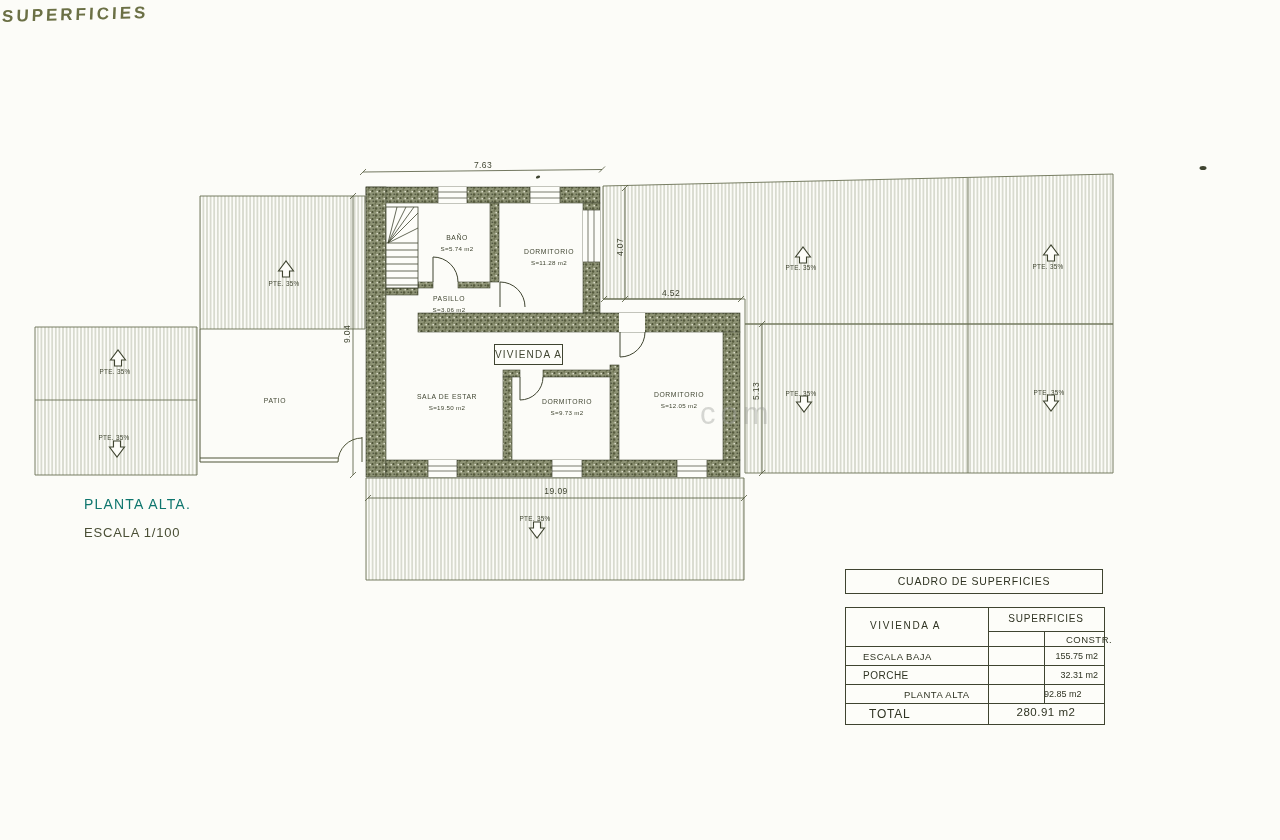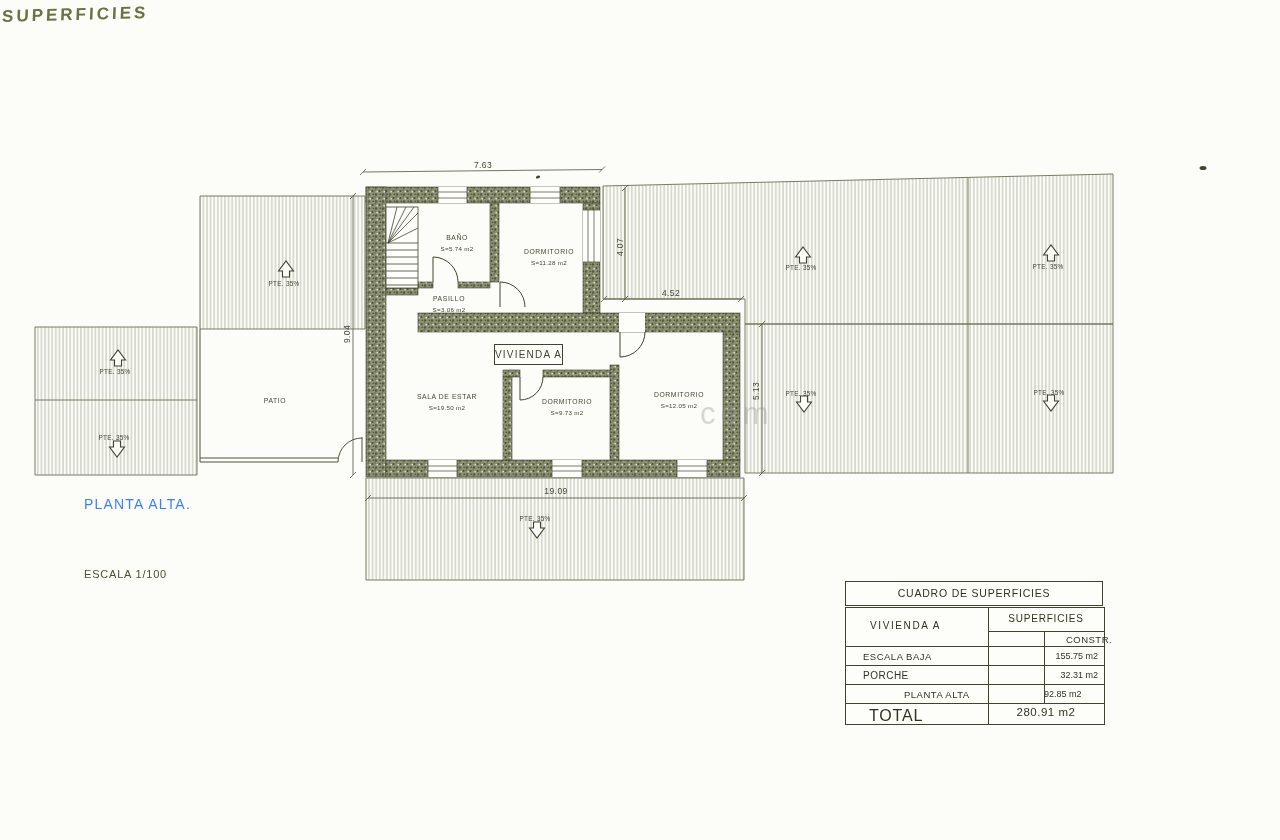--- a/index.html
+++ b/index.html
@@ -30,31 +30,31 @@
     transform:translate(-50%,-50%);
     font-size:8.5px;letter-spacing:.4px;white-space:nowrap;
   }
   .dim-label.vert{transform:translate(-50%,-50%) rotate(-90deg);}
   .vivienda-box{
     left:494px;top:344px;width:67px;height:19px;
     border:1.4px solid #3f4430;background:#fdfdf9;
     text-align:center;line-height:19px;font-size:10px;
     letter-spacing:1.2px;font-weight:500;white-space:nowrap;
   }
-  .plan-title{left:84px;top:496px;font-size:14px;letter-spacing:1.2px;color:#3b82f6;}
-  .plan-scale{left:84px;top:525px;font-size:11px;letter-spacing:.8px;color:#4a4f35;margin-top:43px;}
+  .plan-title{left:84px;top:496px;font-size:14px;letter-spacing:1.2px;color:#0f766e;}
+  .plan-scale{left:84px;top:525px;font-size:13px;letter-spacing:.8px;color:#4a4f35;}
   .watermark{
     left:700px;top:396px;font-size:31px;letter-spacing:5px;
     color:rgba(150,152,148,.38);font-weight:normal;
   }
   
   .tbl-title{
     left:845px;top:569px;width:256px;height:23px;
     border:1.1px solid #3f4430;text-align:center;line-height:23px;
-    font-size:10.5px;letter-spacing:.8px;color:#2f3322;background:#fdfdf9;margin-top:12px;
+    font-size:10.5px;letter-spacing:.8px;color:#2f3322;background:#fdfdf9;
   }
   .tbl{
     left:845px;top:607px;width:258px;height:116px;
     border:1.1px solid #3f4430;background:#fdfdf9;color:#2f3322;
   }
   .tbl .cell{position:absolute;white-space:nowrap;}
   .v1{left:142px;top:0;width:0;height:116px;border-left:1.1px solid #3f4430;}
   .v2{left:198px;top:23px;width:0;height:72px;border-left:1.1px solid #3f4430;}
   .h1{left:142px;top:23px;width:116px;height:0;border-top:1.1px solid #3f4430;}
   .h2{left:0;top:38px;width:258px;height:0;border-top:1.1px solid #3f4430;}
@@ -63,21 +63,21 @@
   .h5{left:0;top:95px;width:258px;height:0;border-top:1.1px solid #3f4430;}
   .c-unit{left:24px;top:12px;font-size:10px;letter-spacing:1.6px;}
   .c-sup{left:142px;top:5px;width:116px;text-align:center;font-size:10px;letter-spacing:.8px;}
   .c-constr{left:198px;top:26px;width:60px;text-align:center;font-size:9.5px;letter-spacing:.5px;margin-left:15px;}
   .c-r1{left:17px;top:43px;font-size:9.5px;letter-spacing:.5px;}
   .c-r2{left:17px;top:62px;font-size:10px;letter-spacing:.5px;}
   .c-r3{left:17px;top:81px;font-size:9.5px;letter-spacing:.5px;padding-left:41px;}
   .c-v1{left:198px;top:43px;width:54px;text-align:right;font-size:9px;}
   .c-v2{left:198px;top:62px;width:54px;text-align:right;font-size:9px;}
   .c-v3{left:198px;top:81px;width:54px;text-align:left;font-size:9px;}
-  .c-tot{left:23px;top:99px;font-size:16px;letter-spacing:.8px;text-align:center;}
+  .c-tot{left:23px;top:99px;font-size:12px;letter-spacing:.8px;text-align:center;}
   .c-totv{left:142px;top:98px;width:116px;text-align:center;font-size:11.5px;letter-spacing:.5px;}
 </style>
 </head>
 <body>
 
 <svg width="1280" height="840" viewBox="0 0 1280 840">
   <defs>
     <pattern id="vhatch" width="3.6" height="10" patternUnits="userSpaceOnUse">
       <path d="M1.8,0 V10" stroke="#99a087" stroke-width="0.7"></path>
     </pattern>

